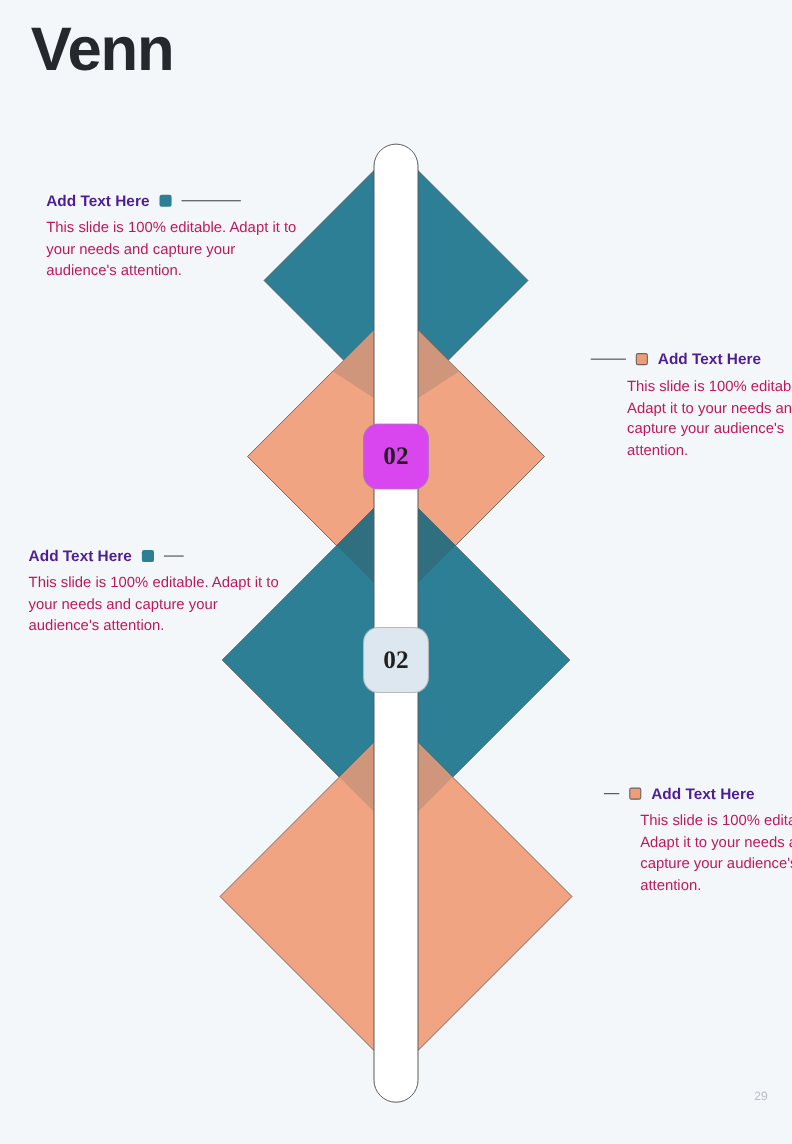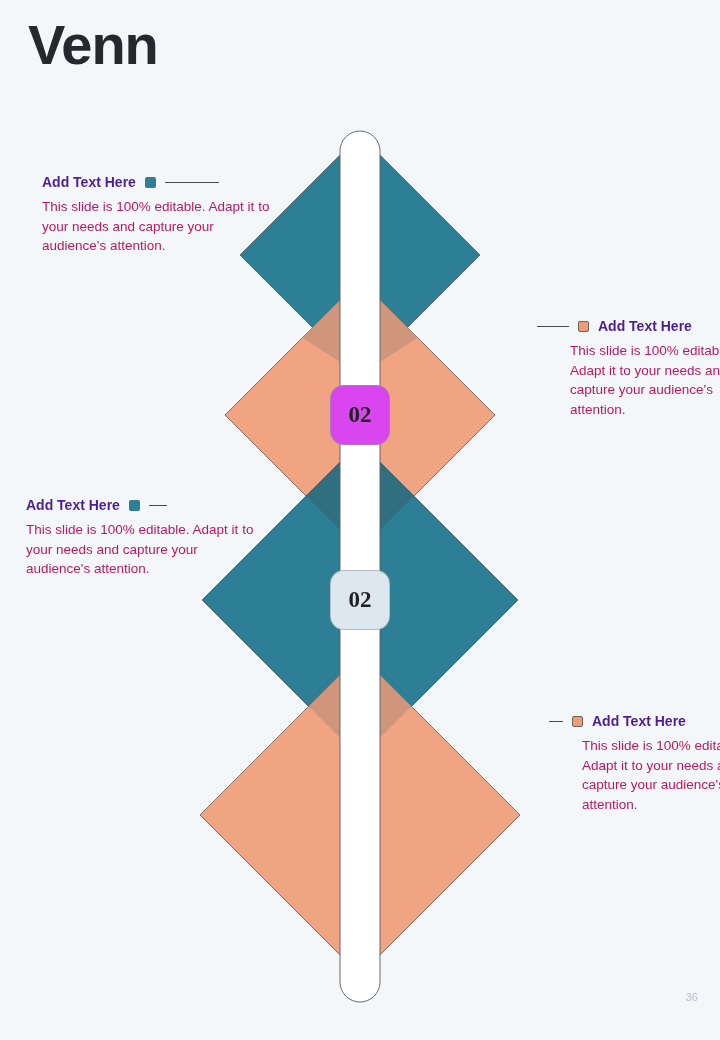--- a/index.html
+++ b/index.html
@@ -172,15 +172,15 @@
 
   <div class="block right" id="block-4">
     <div class="heading-row">
       <span class="lead"></span>
       <span class="marker peach"></span>
       <div class="heading">Add Text Here</div>
     </div>
     <div class="body" style="padding-left:33px;">This slide is 100% editable. Adapt it to your needs and capture your audience's attention.</div>
   </div>
 
-  <div id="page-number">36</div>
+  <div id="page-number">29</div>
 
 </div>
 
 </body></html>

